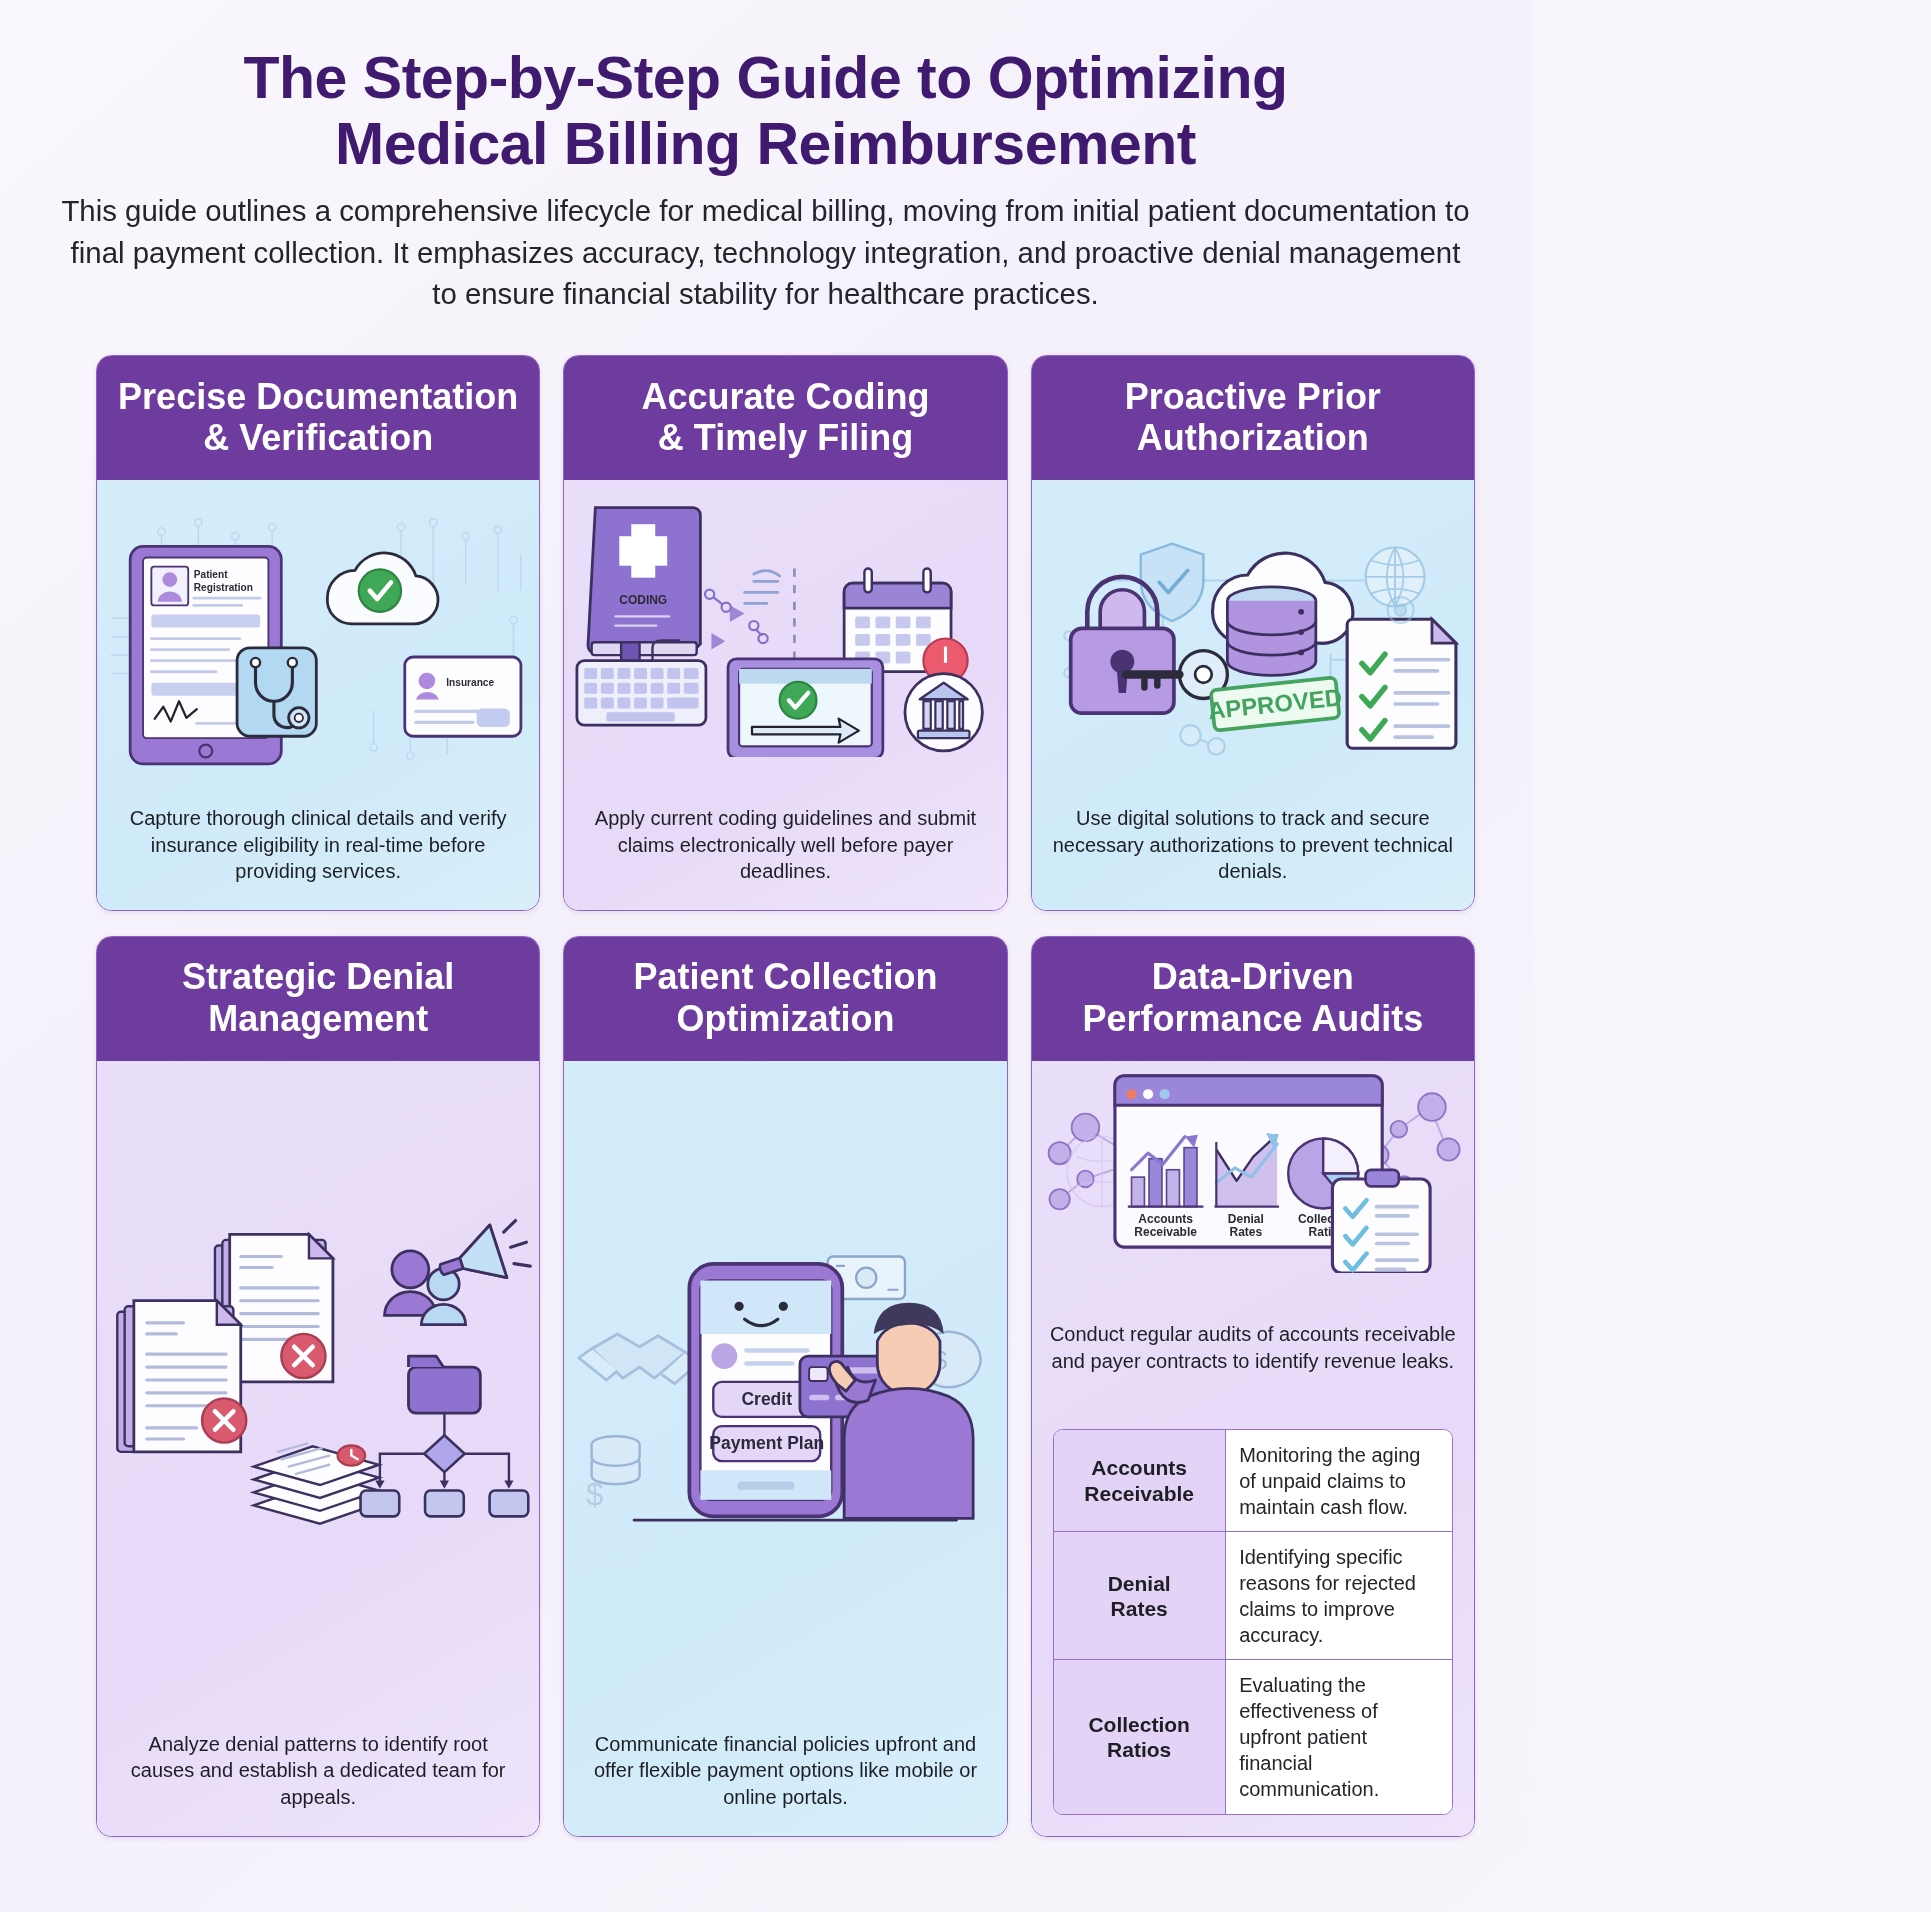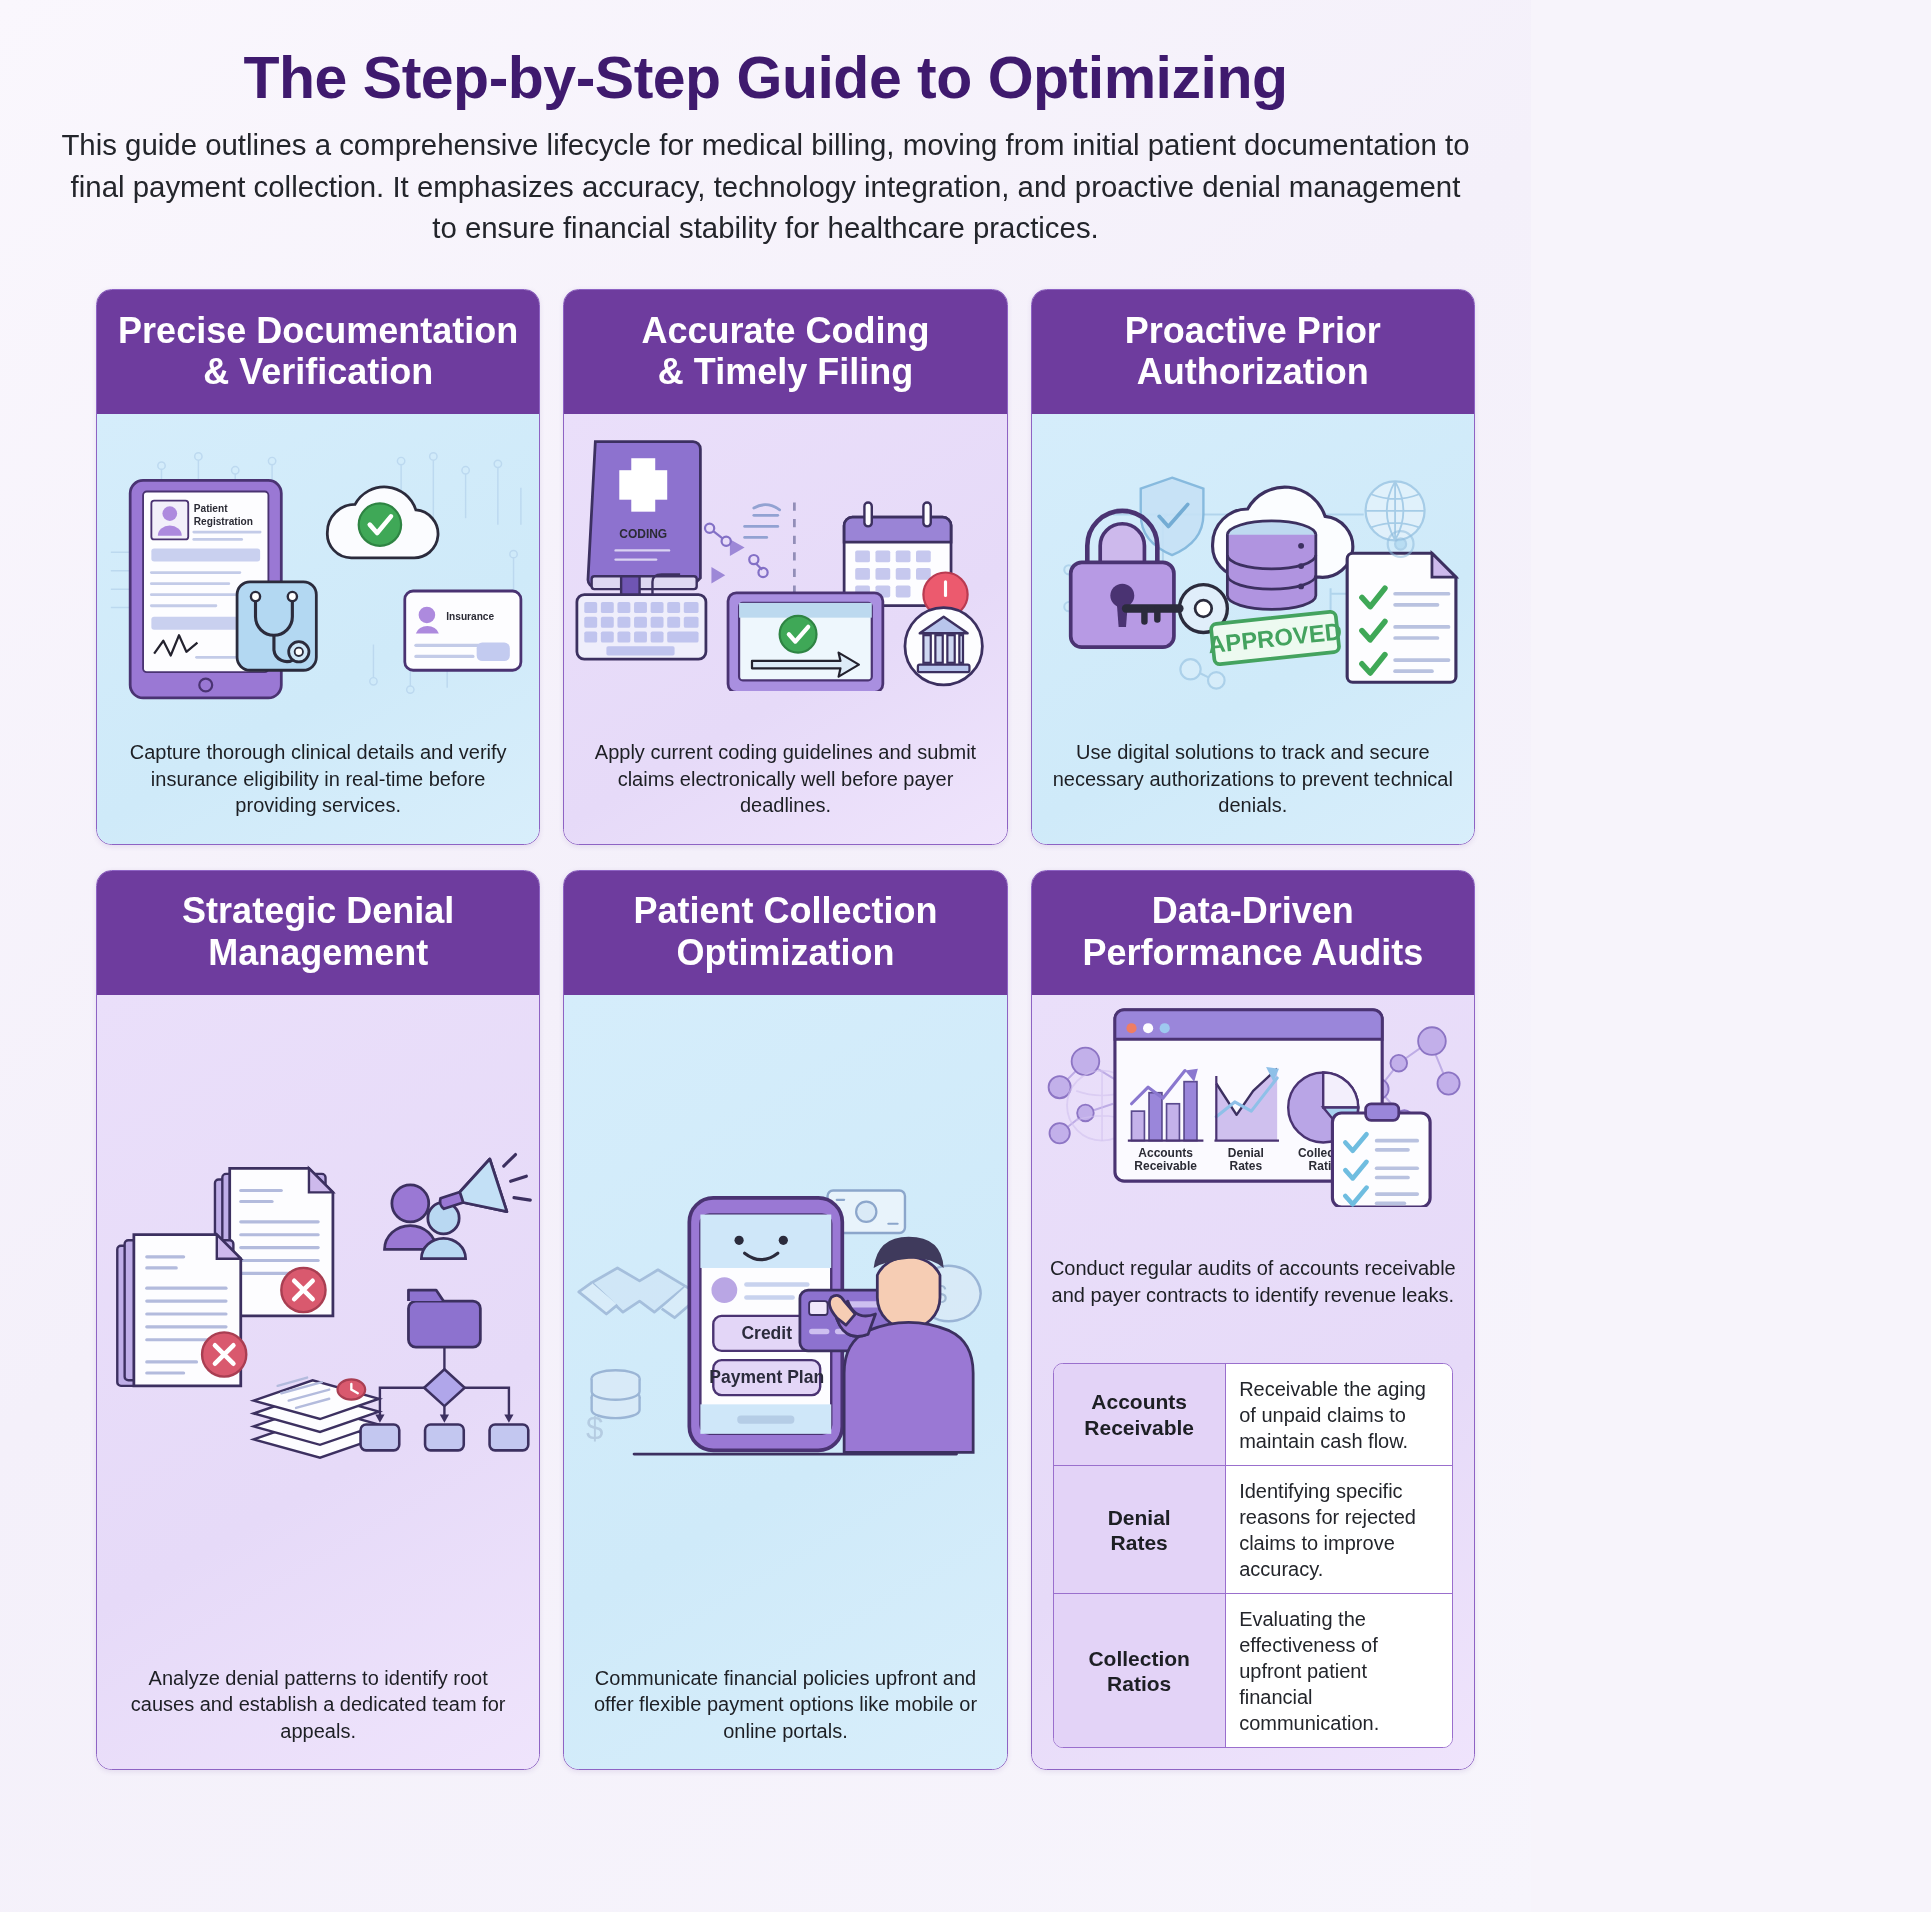--- a/index.html
+++ b/index.html
@@ -88,20 +88,21 @@
   .lbl-sm { font-size: 11px; font-weight: bold; fill: #2b2b35; font-family: "Liberation Sans", sans-serif; }
 </style>
 </head>
 <body>
 
 <div class="page">
 
   <div class="hero">
     <h1 class="hero-title">
       <span>The Step-by-Step Guide to Optimizing</span><br>
+      <span>Medical Billing Reimbursement</span>
     </h1>
     <p class="hero-sub">This guide outlines a comprehensive lifecycle for medical billing, moving from initial patient documentation to final payment collection. It emphasizes accuracy, technology integration, and proactive denial management to ensure financial stability for healthcare practices.</p>
   </div>
 
   <div class="grid">
 
     <div class="card">
       <div class="card-head">
         <span>Precise Documentation</span><br>
         <span>&amp; Verification</span>
@@ -684,21 +685,21 @@
         <p class="blurb" style="padding-bottom:13.5px;">Conduct regular audits of accounts receivable and payer contracts to identify revenue leaks.</p>
         <div class="metric-table">
 
           <div class="metric-row">
             <div class="metric-key">
               <span>
                 <span>Accounts</span><br>
                 <span>Receivable</span>
               </span>
             </div>
-            <div class="metric-val">Receivable the aging of unpaid claims to maintain cash flow.</div>
+            <div class="metric-val">Monitoring the aging of unpaid claims to maintain cash flow.</div>
           </div>
 
           <div class="metric-row">
             <div class="metric-key">
               <span>
                 <span>Denial</span><br>
                 <span>Rates</span>
               </span>
             </div>
             <div class="metric-val">Identifying specific reasons for rejected claims to improve accuracy.</div>

